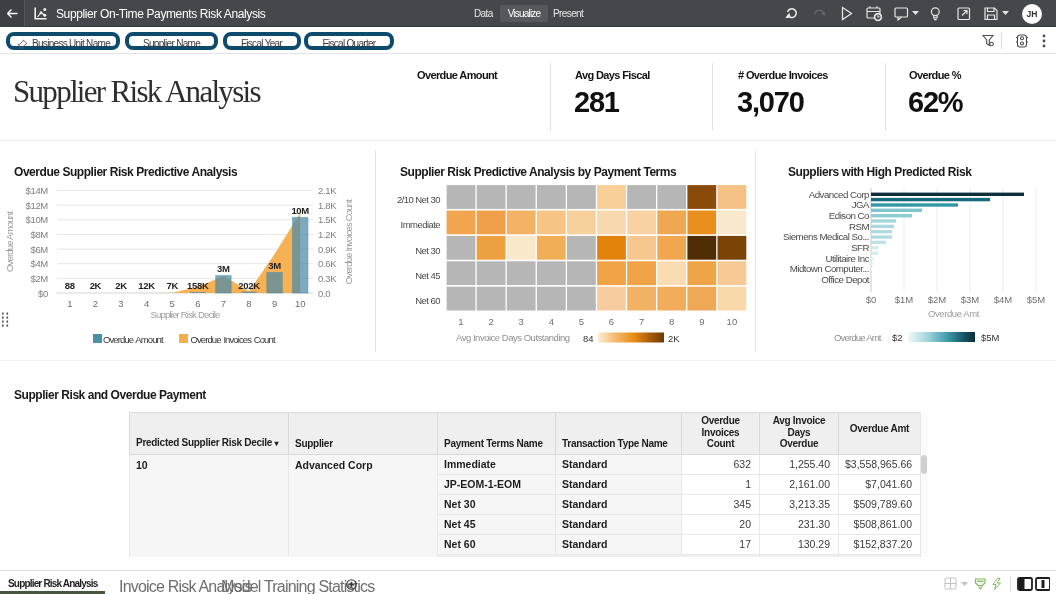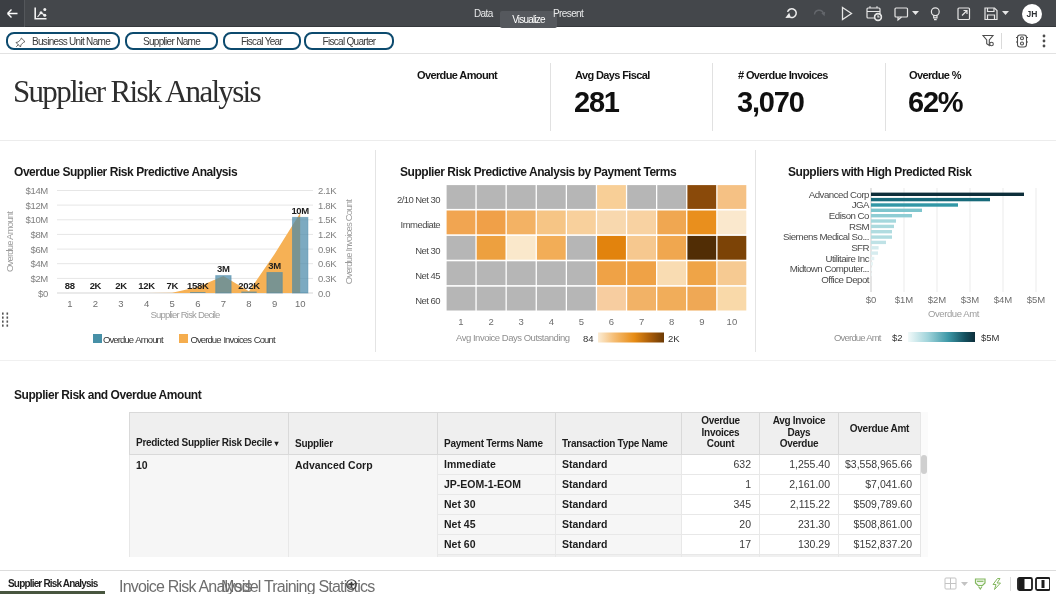--- a/index.html
+++ b/index.html
@@ -5,24 +5,24 @@
   * { margin:0; padding:0; box-sizing:border-box; }
   html,body { width:1056px; height:594px; overflow:hidden; background:#fff;
     font-family:"Liberation Sans", sans-serif; }
   #app { position:relative; width:1056px; height:594px; background:#fff; }
   .abs { position:absolute; }
   
   #topbar { position:absolute; left:0; top:0; width:1056px; height:27px; background:#44474b; border-bottom:1px solid #35383c; }
   #backbtn { position:absolute; left:0; top:0; width:25px; height:27px; background:#3c3f44; border-right:1px solid #54575b; }
   #topbar .title { position:absolute; left:56px; top:7px; color:#fff; font-size:12px; letter-spacing:-0.38px; }
   .navtab { position:absolute; top:0; height:27px; line-height:27px; color:#e8e9ea; font-size:10px; letter-spacing:-0.6px; }
-  #viztab { position:absolute; left:500px; top:4.5px; width:57px; height:17px; line-height:17px; text-align:center; background:#55585d; color:#fff; font-size:10px; letter-spacing:-0.8px; border-radius:2px;margin-top:6px; }
+  #viztab { position:absolute; left:500px; top:4.5px; width:48px; height:17px; line-height:17px; text-align:center; background:#55585d; color:#fff; font-size:10px; letter-spacing:-0.8px; border-radius:2px; }
   
   #filterbar { position:absolute; left:0; top:28px; width:1056px; height:26px; background:#fff; border-bottom:1px solid #e2e2e2; }
-  .chip { position:absolute; top:4px; height:18px; line-height:16px; border:2px solid #0c4a6e; border-radius:8px; font-size:10px; letter-spacing:-0.7px; color:#3a3a3a; text-align:center; background:#fff; white-space:nowrap; }
+  .chip { position:absolute; top:4px; height:18px; line-height:16px; border:4px solid #0c4a6e; border-radius:8px; font-size:10px; letter-spacing:-0.7px; color:#3a3a3a; text-align:center; background:#fff; white-space:nowrap; }
   
   #bigtitle { position:absolute; left:13px; top:74px; font-family:"Liberation Serif", serif; font-size:31px; color:#2e2e2e; letter-spacing:-1.7px; }
   .kpi-label { position:absolute; font-size:11px; font-weight:bold; color:#141414; letter-spacing:-0.62px; }
   .kpi-value { position:absolute; font-size:29px; font-weight:bold; color:#101010; letter-spacing:-1.2px; }
   .kdiv { position:absolute; width:1px; top:63px; height:68px; background:#e1e1e1; }
   .hdiv { position:absolute; left:0; width:1056px; height:1px; background:#ececec; }
   .vdiv { position:absolute; top:150px; height:202px; width:1px; background:#e4e4e4; }
   
   #tablewrap { position:absolute; left:129px; top:412px; width:799px; height:145px; overflow:hidden; font-size:10.5px; }
   table { border-collapse:collapse; table-layout:fixed; }
@@ -41,20 +41,21 @@
         <path d="M7.5 13.5 H17.5 M7.5 13.5 L11.5 9.5 M7.5 13.5 L11.5 17.5" stroke="#fdfdfd" stroke-width="1.4" fill="none"></path>
       </svg>
     </div>
     <svg style="position:absolute;left:34px;top:7px" width="13" height="13" viewBox="0 0 13 13">
       <path d="M1.2 0.5 V11.8 H12.5" stroke="#f2f2f2" stroke-width="1.6" fill="none"></path>
       <path d="M3.5 10 L7 5.8 L10.8 8.2" stroke="#f2f2f2" stroke-width="1.1" fill="none"></path>
       <circle cx="7" cy="5.8" r="1.5" fill="#f2f2f2"></circle>
       <circle cx="10.8" cy="2.6" r="1.5" fill="#f2f2f2"></circle>
       <circle cx="10.8" cy="8.2" r="1.5" fill="#f2f2f2"></circle>
     </svg>
+    <div class="title">Supplier On-Time Payments Risk Analysis</div>
     <div class="navtab" style="left:474px;">Data</div>
     <div id="viztab">Visualize</div>
     <div class="navtab" style="left:553px;">Present</div>
     <svg style="position:absolute;left:782px;top:0" width="240" height="27" viewBox="0 0 240 27">
 
       <g>
         <path d="M8.3 17.3 A4.4 4.4 0 1 0 5.6 11.9" stroke="#ededed" stroke-width="1.5" fill="none"></path>
         <path d="M3.3 18.0 L9.0 17.8 L7.2 12.7 Z" fill="#ededed"></path>
       </g>
 
@@ -377,21 +378,21 @@
         <text x="247" y="153">$4M</text>
         <text x="280" y="153">$5M</text>
     </g>
     <text x="197.5" y="167" font-size="9.5" fill="#9c9c9c" text-anchor="middle" letter-spacing="-0.4">Overdue Amt</text>
     <text x="78" y="191" font-size="9.5" fill="#8f8f8f" letter-spacing="-0.8">Overdue Amt</text>
     <text x="136" y="191" font-size="9.5" fill="#333">$2</text>
     <rect x="152" y="182" width="67" height="10" fill="url(#tg)"></rect>
     <text x="225" y="191" font-size="9.5" fill="#333">$5M</text>
   </svg>
 
-  <div style="position:absolute;left:14px;top:388px;font-size:12px;font-weight:bold;color:#191919;letter-spacing:-0.45px;">Supplier Risk and Overdue Amount</div>
+  <div style="position:absolute;left:14px;top:388px;font-size:12px;font-weight:bold;color:#191919;letter-spacing:-0.45px;">Supplier Risk and Overdue Payment</div>
 
   <div id="tablewrap">
     <table style="width:791px;">
       <colgroup>
         <col style="width:159px">
           <col style="width:149px">
           <col style="width:118px">
         <col style="width:126px">
           <col style="width:78px">
           <col style="width:79px">
@@ -420,21 +421,21 @@
             <td class="g b">JP-EOM-1-EOM</td>
             <td class="g b">Standard</td>
             <td class="n">1</td>
             <td class="n">2,161.00</td>
             <td class="n">$7,041.60</td>
           </tr>
       <tr style="height:20px;">
             <td class="g b">Net 30</td>
             <td class="g b">Standard</td>
             <td class="n">345</td>
-            <td class="n">2,115.22</td>
+            <td class="n">3,213.35</td>
             <td class="n">$509,789.60</td>
           </tr>
       <tr style="height:20px;">
             <td class="g b">Net 45</td>
             <td class="g b">Standard</td>
             <td class="n">20</td>
             <td class="n">231.30</td>
             <td class="n">$508,861.00</td>
           </tr>
       <tr style="height:20px;">

